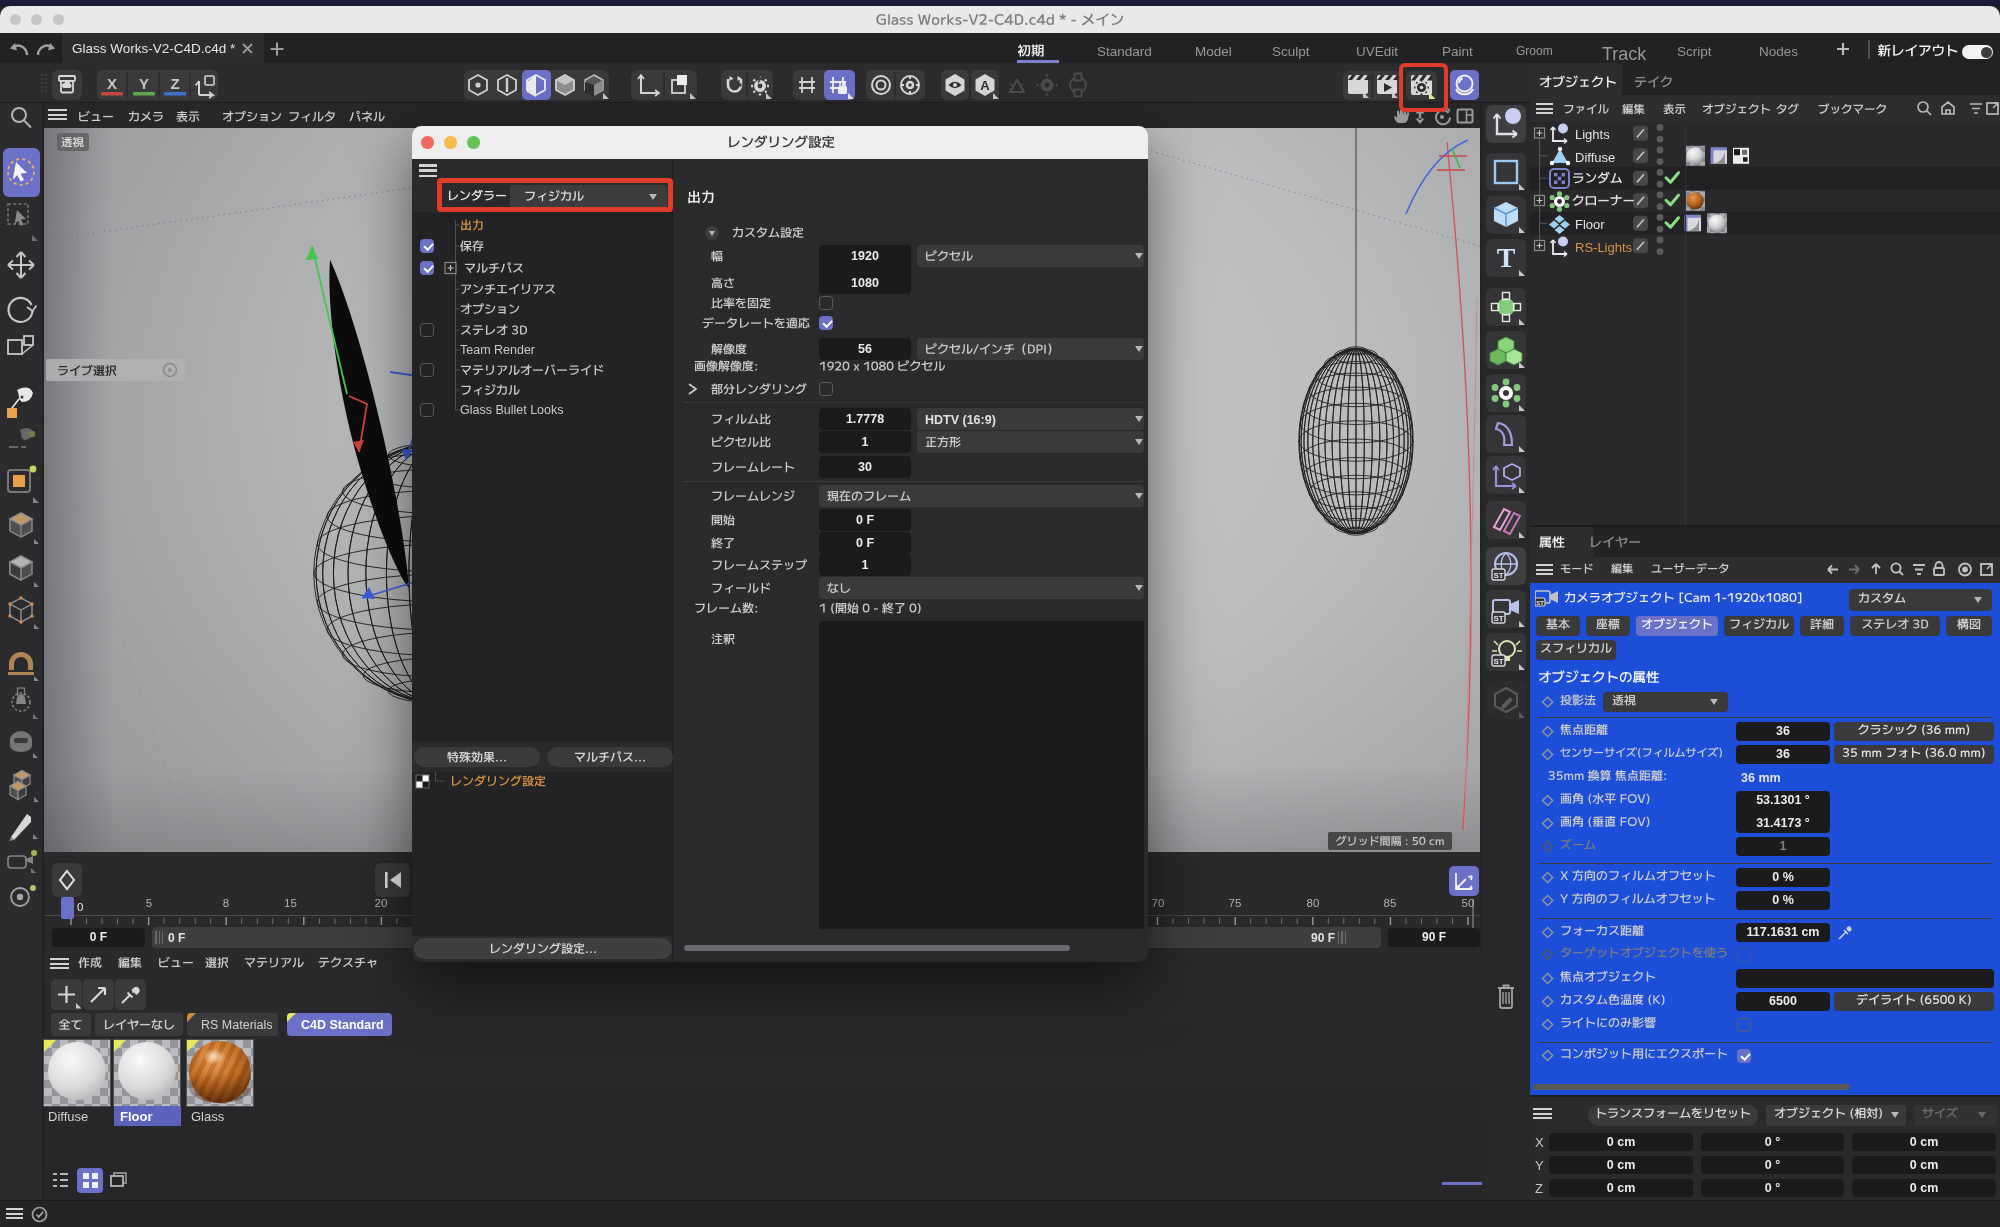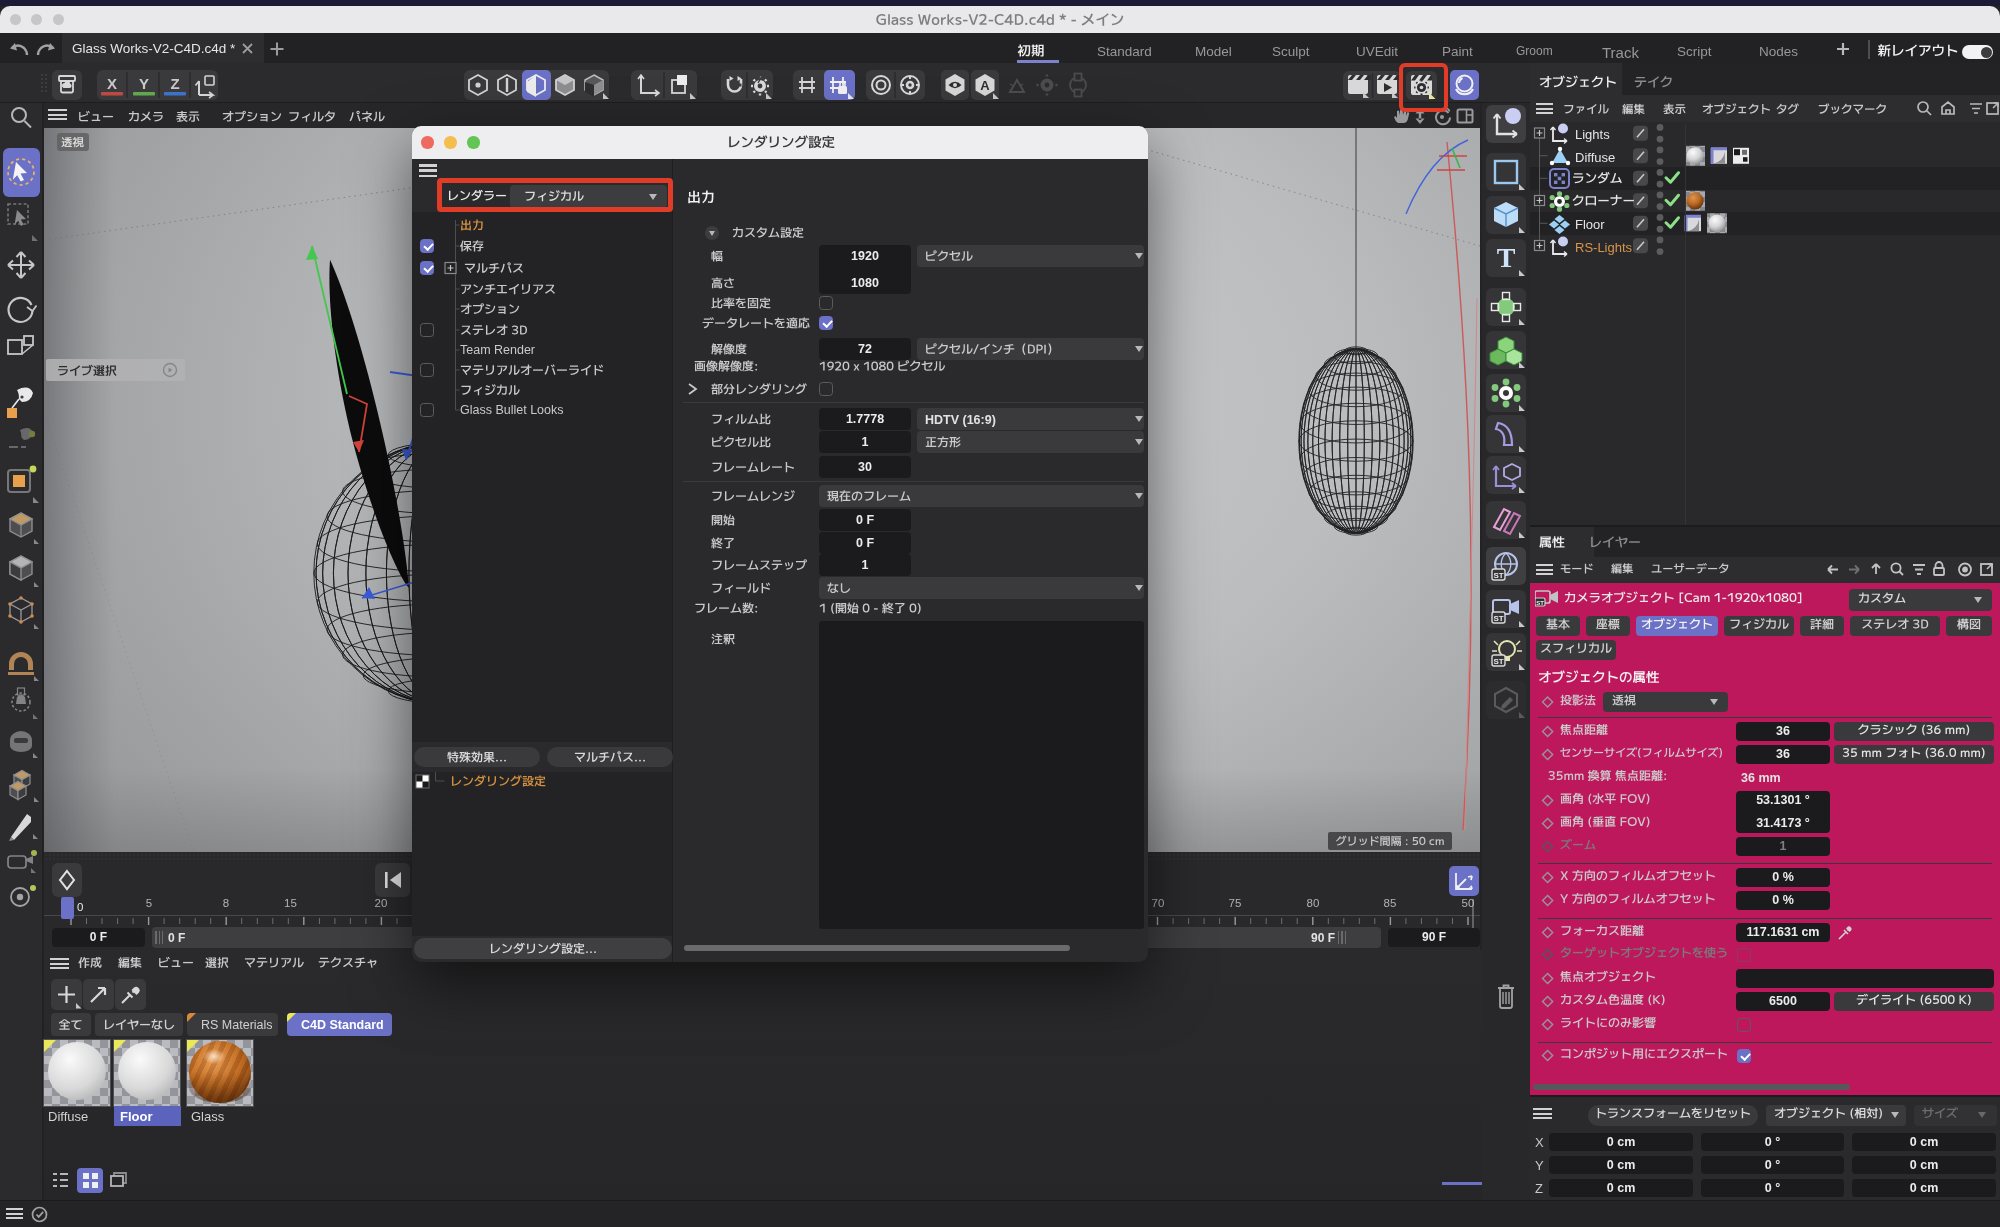--- a/index.html
+++ b/index.html
@@ -45,21 +45,21 @@
       </g>
   </svg>
   <div class="abs" style="left:1017px;top:27px;width:42px;height:3px;background:#7c82cc"></div>
 </div>
 <div class="t" style="left:1097px;top:44.5px;font-size:13.5px;color:#98989a">Standard</div>
 <div class="t" style="left:1195px;top:44.5px;font-size:13.5px;color:#98989a">Model</div>
 <div class="t" style="left:1272px;top:44.5px;font-size:13.5px;color:#98989a">Sculpt</div>
 <div class="t" style="left:1356px;top:44.5px;font-size:13.5px;color:#98989a">UVEdit</div>
 <div class="t" style="left:1442px;top:44.5px;font-size:13.5px;color:#98989a">Paint</div>
 <div class="t" style="left:1516px;top:44.5px;font-size:12px;color:#98989a">Groom</div>
-<div class="t" style="left:1602px;top:44.5px;font-size:15px;color:#98989a">Track</div>
+<div class="t" style="left:1602px;top:44.5px;font-size:18px;color:#98989a">Track</div>
 <div class="t" style="left:1677px;top:44.5px;font-size:13.5px;color:#98989a">Script</div>
 <div class="t" style="left:1759px;top:44.5px;font-size:13.5px;color:#98989a">Nodes</div>
 <svg class="abs" style="left:1835px;top:40px" width="60" height="20">
   <path d="M8 3 v12 M2 9 h12" stroke="#b8b8ba" stroke-width="2.2"></path>
   <rect x="33" y="0" width="2" height="19" fill="#4e4e50"></rect>
 </svg>
 <div class="abs" style="left:1962px;top:45px;width:31px;height:14px;border-radius:7px;background:#f2f2f4">
   <div class="abs" style="right:1.5px;top:1.5px;width:11px;height:11px;border-radius:50%;background:#3c3c3e"></div>
 </div>
 
@@ -1784,21 +1784,21 @@
         <circle cx="187" cy="101.2" r="8.6" fill="url(#msph)"></circle>
       </g>
     </svg>
   <div class="abs" style="left:155px;top:61px;width:1px;height:401px;background:#333335"></div>
 </div>
 <div class="t" style="left:1575px;top:128px;font-size:13px;color:#e4e4e4">Lights</div>
 <div class="t" style="left:1575px;top:150.5px;font-size:13px;color:#e4e4e4">Diffuse</div>
 <div class="t" style="left:1575px;top:218px;font-size:13px;color:#e4e4e4">Floor</div>
 <div class="t" style="left:1575px;top:240.5px;font-size:13px;color:#d8954c">RS-Lights</div>
 
-<div class="abs" style="left:1530px;top:525px;width:470px;height:570px;background:#be185d;border-top:2px solid #1c1c1e">
+<div class="abs" style="left:1530px;top:525px;width:470px;height:570px;background:#1d4ed8;border-top:2px solid #1c1c1e">
   <div class="abs" style="left:0;top:0;width:470px;height:30px;background:#232325">
     <div class="abs" style="left:0;top:0;width:64px;height:30px;background:#2d2d2f"></div>
   </div>
   <div class="abs" style="left:0;top:30px;width:470px;height:26px;background:#2d2d2f"></div>
   <div class="ham" style="left:6px;top:37px;width:17px">
       <i></i>
       <i></i>
       <i></i>
     </div>
   <svg class="abs" style="left:294px;top:32px" width="176" height="22">
@@ -1979,21 +1979,21 @@
 
   <div class="abs" style="left:293px;top:100px;width:14px;height:14px;background:#3d3d3f;border-radius:50%"></div>
   <div class="caret" style="left:296.5px;top:105px;border-left-width:3.5px;border-right-width:3.5px;border-top-width:5px"></div>
 
   <div class="inp" style="left:407px;top:119px;width:92px;height:34px;line-height:22px">1920</div>
   <div class="dd" style="left:505px;top:119px;width:227px;height:22px"></div>
   <div class="caret" style="left:723px;top:127px"></div>
   <div class="inp" style="left:407px;top:146px;width:92px;height:22px;line-height:22px">1080</div>
   <div class="chk" style="left:407px;top:170px"></div>
   <div class="chk on" style="left:407px;top:190px"></div>
-  <div class="inp" style="left:407px;top:212px;width:92px;height:22px;line-height:22px">72</div>
+  <div class="inp" style="left:407px;top:212px;width:92px;height:22px;line-height:22px">56</div>
   <div class="dd" style="left:505px;top:212px;width:227px;height:22px"></div>
   <div class="caret" style="left:723px;top:220px"></div>
   <svg class="abs" style="left:273px;top:256px" width="14" height="14">
       <path d="M4 2 l7 5 l-7 5" fill="none" stroke="#c9c9cb" stroke-width="1.8"></path>
     </svg>
   <div class="chk" style="left:407px;top:256px"></div>
   <div class="sep" style="left:271px;top:276px;width:461px"></div>
   <div class="inp" style="left:407px;top:282px;width:92px;height:22px;line-height:22px">1.7778</div>
   <div class="dd" style="left:505px;top:282px;width:227px;height:22px"></div>
   <div class="caret" style="left:723px;top:290px"></div>

